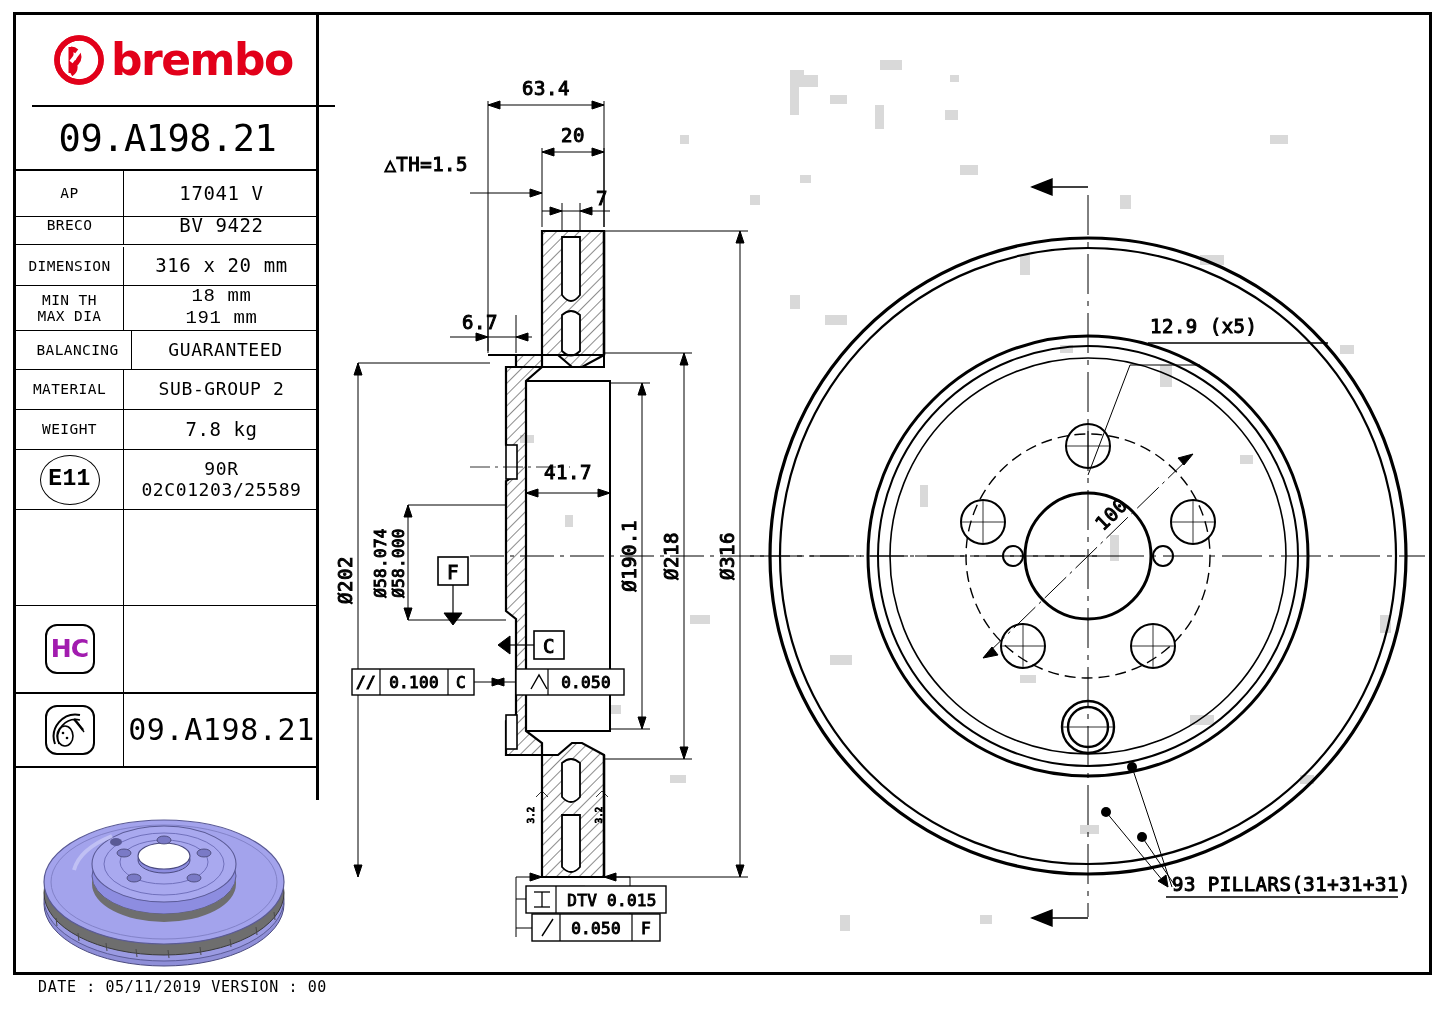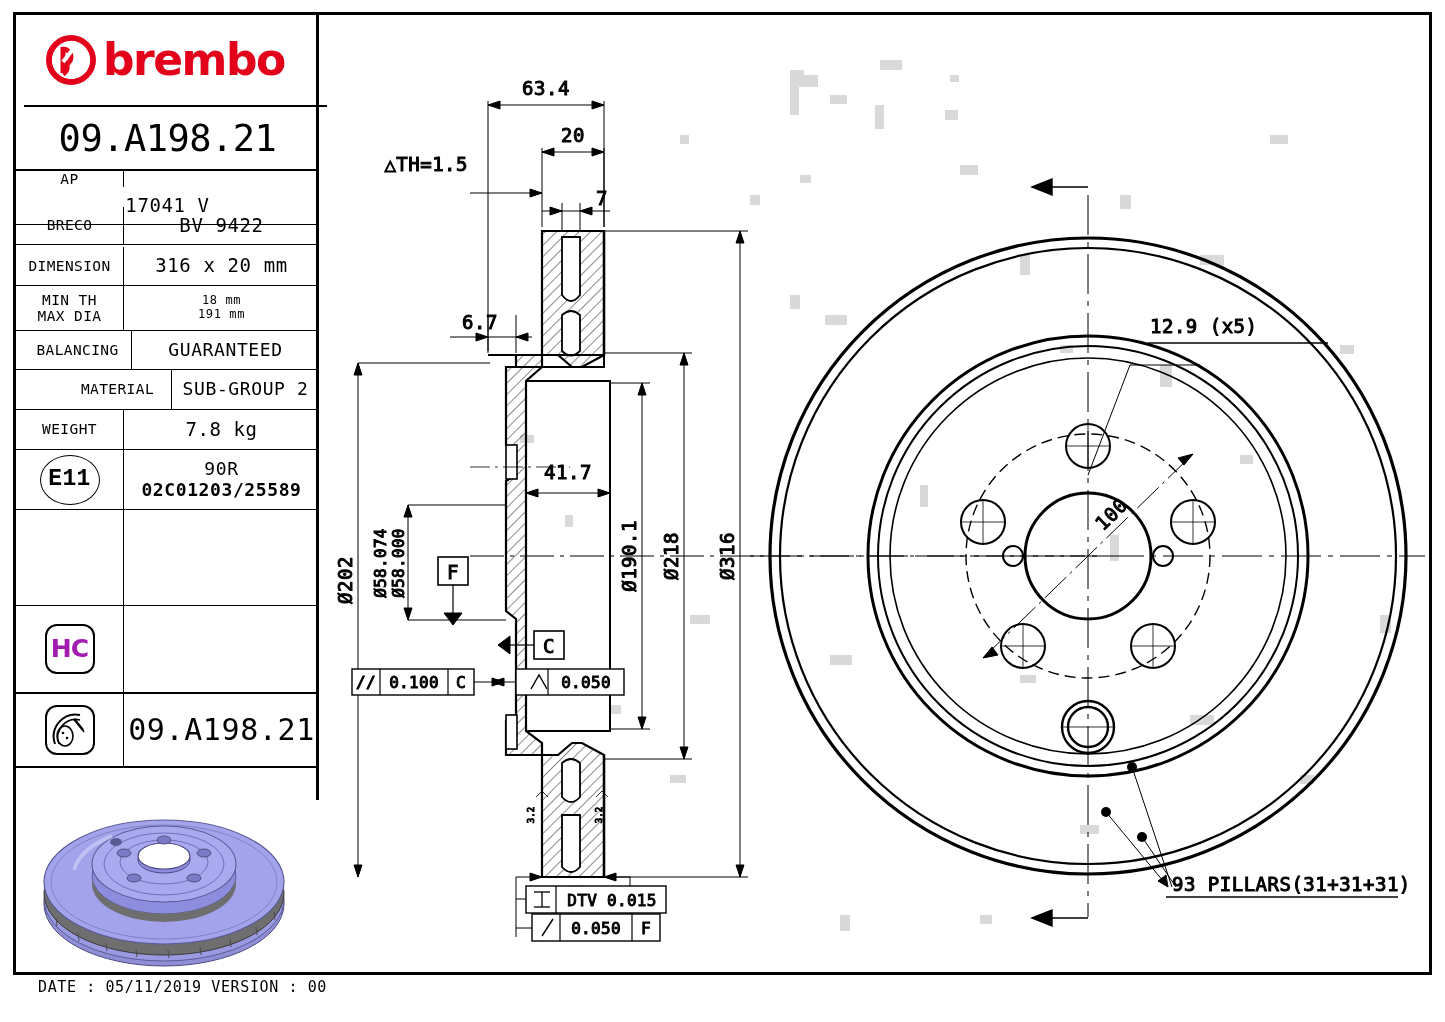--- a/index.html
+++ b/index.html
@@ -11,21 +11,21 @@
 
   
   #titleblock{position:absolute;left:16px;top:15px;width:303px;height:957px;box-sizing:border-box;border-right:3px solid #000;}
   .tb-row{position:absolute;left:0;width:303px;box-sizing:border-box;border-bottom:1.5px solid #000;display:flex;}
   .tb-k{width:108px;box-sizing:border-box;border-right:1.5px solid #000;display:flex;align-items:center;justify-content:center;flex-direction:column;
         font-family:"DejaVu Sans Mono","Liberation Mono",monospace;font-size:14.5px;letter-spacing:.4px;color:#000;text-align:center;line-height:1.12;}
   .tb-v{flex:1;display:flex;align-items:center;justify-content:center;flex-direction:column;
         font-family:"DejaVu Sans Mono","Liberation Mono",monospace;font-size:19px;letter-spacing:.6px;color:#000;text-align:center;line-height:1.15;}
 
   
-  #logo-cell{position:absolute;left:8px;top:0;width:303px;height:92px;box-sizing:border-box;border-bottom:2px solid #000;
+  #logo-cell{position:absolute;left:16px;top:0;width:303px;height:92px;box-sizing:border-box;border-bottom:2px solid #000;
              display:flex;align-items:center;justify-content:flex-start;padding-left:22px;}
   #logo-mark{width:50px;height:50px;flex:0 0 50px;position:relative;}
   #logo-word{font-family:"DejaVu Sans","Liberation Sans",sans-serif;font-weight:700;font-size:44px;letter-spacing:-1.5px;
              color:#e2001a;margin-left:7px;line-height:1;}
 
   
   #pn-cell{position:absolute;left:0;top:92px;width:303px;height:64px;box-sizing:border-box;border-bottom:2px solid #000;
            display:flex;align-items:center;justify-content:center;}
   #pn-cell span{font-family:"DejaVu Sans Mono","Liberation Mono",monospace;font-size:37px;letter-spacing:-0.5px;color:#000;}
 
@@ -75,64 +75,64 @@
           <path d="M31 9 L17 27" stroke="#ffffff" stroke-width="4" fill="none"></path>
         </svg>
       </div>
       <div id="logo-word">brembo</div>
     </div>
 
     <div id="pn-cell">
       <span>09.A198.21</span>
     </div>
 
-    <div class="tb-row" style="top:156px;height:54px;flex-direction:column;">
+    <div class="tb-row" style="top:156px;height:46px;">
       <div class="tb-k">AP</div>
       <div class="tb-v">17041 V</div>
     </div>
 
     <div class="tb-row" style="top:192px;height:38px;">
       <div class="tb-k">BRECO</div>
       <div class="tb-v">BV 9422</div>
     </div>
 
     <div class="tb-row" style="top:232px;height:39px;">
       <div class="tb-k">DIMENSION</div>
       <div class="tb-v">316 x 20 mm</div>
     </div>
 
     <div class="tb-row" style="top:271px;height:45px;">
       <div class="tb-k" style="white-space:pre;">MIN TH
 MAX DIA</div>
-      <div class="tb-v" style="white-space:pre;font-size:12px;">18 mm
+      <div class="tb-v" style="white-space:pre;font-size:19px;font-family:Liberation Mono, monospace;">18 mm
 191 mm</div>
     </div>
 
     <div class="tb-row" style="top:316px;height:39px;padding-left:8px;">
       <div class="tb-k">BALANCING</div>
       <div class="tb-v" style="font-size:18px;">GUARANTEED</div>
     </div>
 
-    <div class="tb-row" style="top:355px;height:40px;padding-left:48px;">
+    <div class="tb-row" style="top:355px;height:40px;">
       <div class="tb-k">MATERIAL</div>
       <div class="tb-v" style="font-size:18px;">SUB-GROUP 2</div>
     </div>
 
     <div class="tb-row" style="top:395px;height:40px;">
       <div class="tb-k">WEIGHT</div>
       <div class="tb-v">7.8 kg</div>
     </div>
 
     <div class="tb-row" style="top:435px;height:60px;">
       <div class="tb-k">
         <div id="e11-badge">E11</div>
       </div>
       <div class="tb-v">
         <div style="font-size:18px;">90R</div>
-        <div style="font-size:18px;font-weight:bold;">02C01203/25589</div>
+        <div style="font-size:18px;">02C01203/25589</div>
       </div>
     </div>
 
     <div class="tb-row" style="top:495px;height:96px;">
       <div class="tb-k"></div>
       <div class="tb-v"></div>
     </div>
 
     <div class="tb-row" style="top:591px;height:88px;border-bottom:2.5px solid #000;">
       <div class="tb-k">

